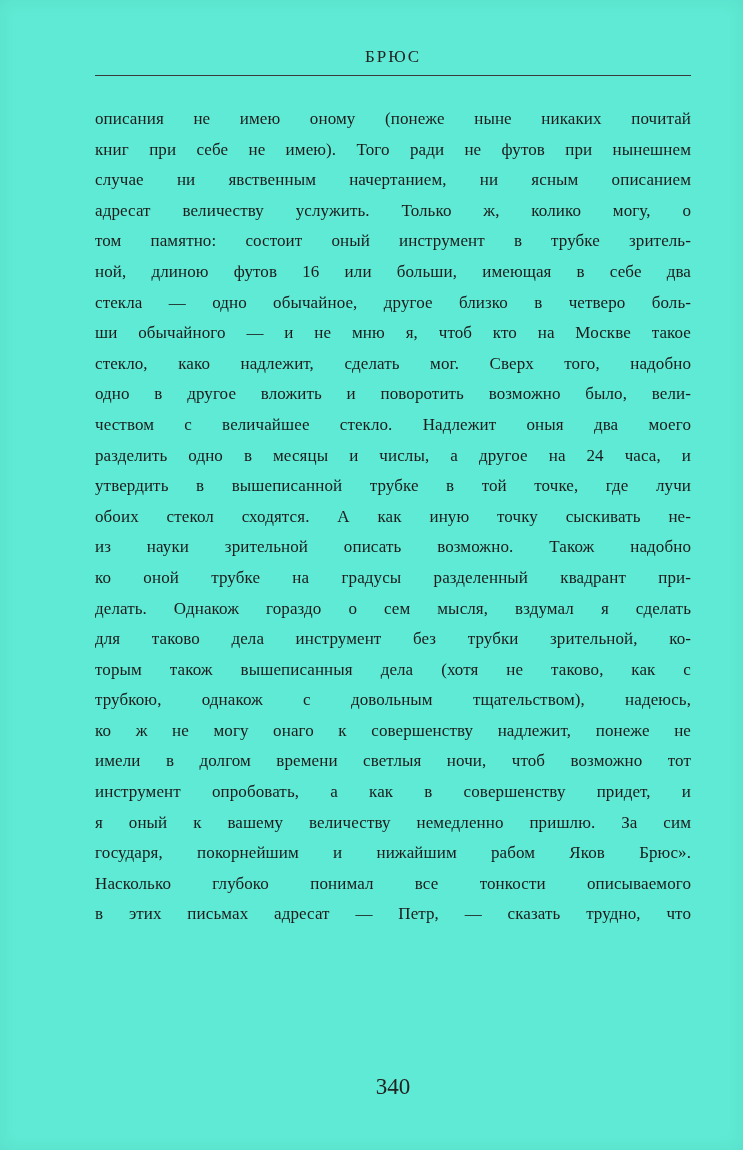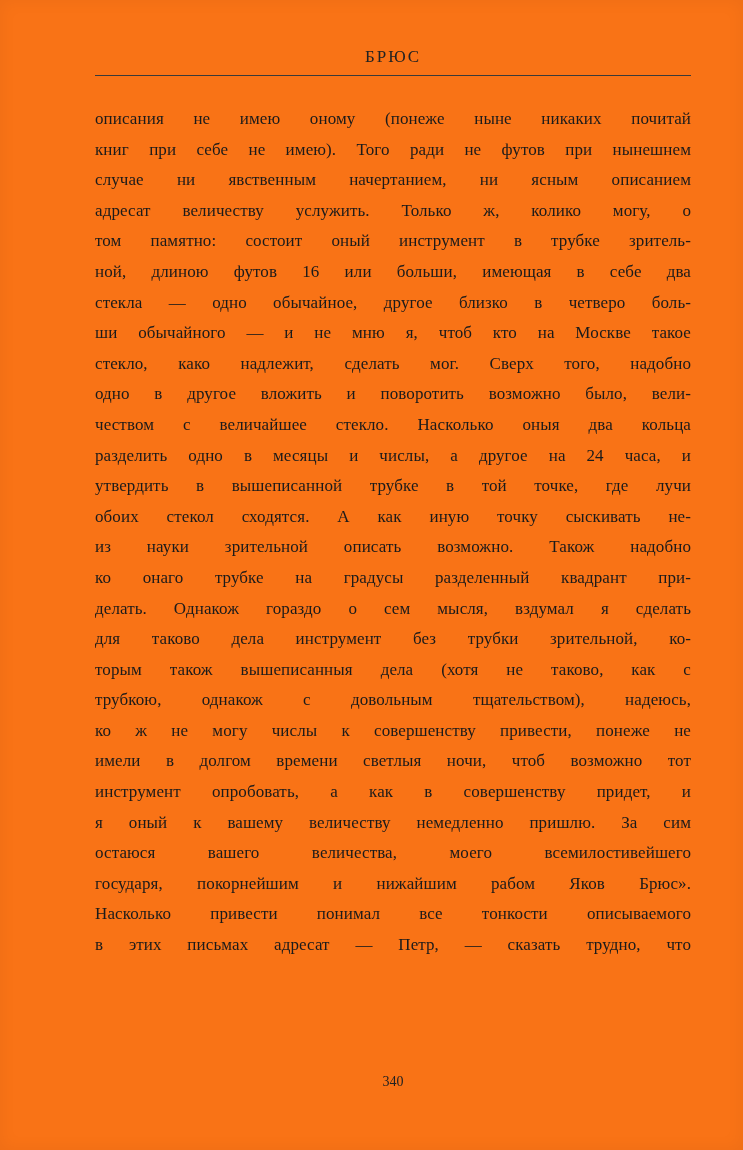--- a/index.html
+++ b/index.html
@@ -5,21 +5,21 @@
   html, body {
     margin: 0;
     padding: 0;
     background: #e9e9e9;
   }
   .page {
     position: relative;
     width: 743px;
     height: 1150px;
     margin: 0 auto;
-    background: #f97316;
+    background: #5eead4;
     box-shadow: inset 0 0 18px rgba(0,0,0,0.05);
     overflow: hidden;
     font-family: "Liberation Serif", "DejaVu Serif", serif;
     color: #1b1b1b;
   }
   .running-head {
     position: absolute;
     top: 47px;
     left: 95px;
     width: 596px;
@@ -51,54 +51,53 @@
     text-align-last: justify;
     letter-spacing: 0.1px;
     word-spacing: 0.5px;
   }
   .page-number {
     position: absolute;
     top: 1074px;
     left: 95px;
     width: 596px;
     text-align: center;
-    font-size: 14px;
+    font-size: 23px;
     color: #222;
   }
 </style>
 </head>
 <body>
 
 <div class="page">
   <div class="running-head">БРЮС</div>
   <div class="head-rule"></div>
   <div class="body-text">
       <div class="line">описания не имею оному (понеже ныне никаких почитай</div>
       <div class="line">книг при себе не имею). Того ради не футов при нынешнем</div>
       <div class="line">случае ни явственным начертанием, ни ясным описанием</div>
       <div class="line">адресат величеству услужить. Только ж, колико могу, о</div>
       <div class="line">том памятно: состоит оный инструмент в трубке зритель-</div>
       <div class="line">ной, длиною футов 16 или больши, имеющая в себе два</div>
       <div class="line">стекла — одно обычайное, другое близко в четверо боль-</div>
       <div class="line">ши обычайного — и не мню я, чтоб кто на Москве такое</div>
       <div class="line">стекло, како надлежит, сделать мог. Сверх того, надобно</div>
       <div class="line">одно в другое вложить и поворотить возможно было, вели-</div>
-      <div class="line">чеством с величайшее стекло. Насколько оныя два кольца</div>
+      <div class="line">чеством с величайшее стекло. Надлежит оныя два моего</div>
       <div class="line">разделить одно в месяцы и числы, а другое на 24 часа, и</div>
       <div class="line">утвердить в вышеписанной трубке в той точке, где лучи</div>
       <div class="line">обоих стекол сходятся. А как иную точку сыскивать не-</div>
       <div class="line">из науки зрительной описать возможно. Також надобно</div>
-      <div class="line">ко онаго трубке на градусы разделенный квадрант при-</div>
+      <div class="line">ко оной трубке на градусы разделенный квадрант при-</div>
       <div class="line">делать. Однакож гораздо о сем мысля, вздумал я сделать</div>
       <div class="line">для таково дела инструмент без трубки зрительной, ко-</div>
       <div class="line">торым також вышеписанныя дела (хотя не таково, как с</div>
       <div class="line">трубкою, однакож с довольным тщательством), надеюсь,</div>
-      <div class="line">ко ж не могу числы к совершенству привести, понеже не</div>
+      <div class="line">ко ж не могу онаго к совершенству надлежит, понеже не</div>
       <div class="line">имели в долгом времени светлыя ночи, чтоб возможно тот</div>
       <div class="line">инструмент опробовать, а как в совершенству придет, и</div>
       <div class="line">я оный к вашему величеству немедленно пришлю. За сим</div>
-      <div class="line">остаюся вашего величества, моего всемилостивейшего</div>
       <div class="line">государя, покорнейшим и нижайшим рабом Яков Брюс».</div>
-      <div class="line">Насколько привести понимал все тонкости описываемого</div>
+      <div class="line">Насколько глубоко понимал все тонкости описываемого</div>
       <div class="line">в этих письмах адресат — Петр, — сказать трудно, что</div>
     </div>
   <div class="page-number">340</div>
 </div>
 
 </body></html>

